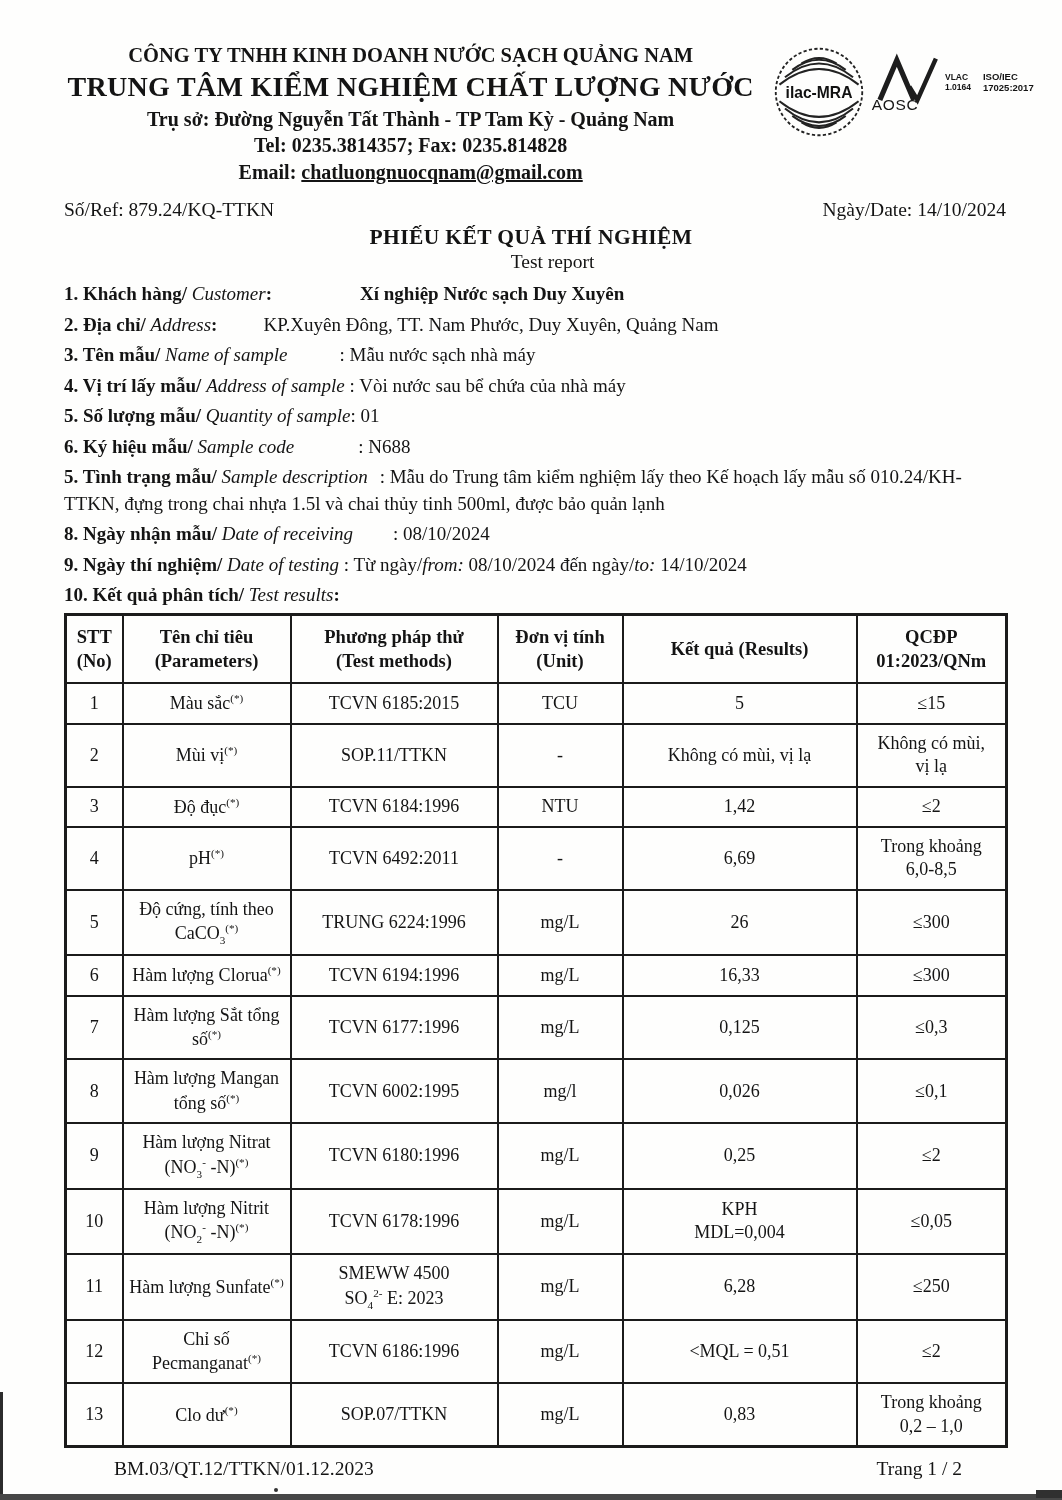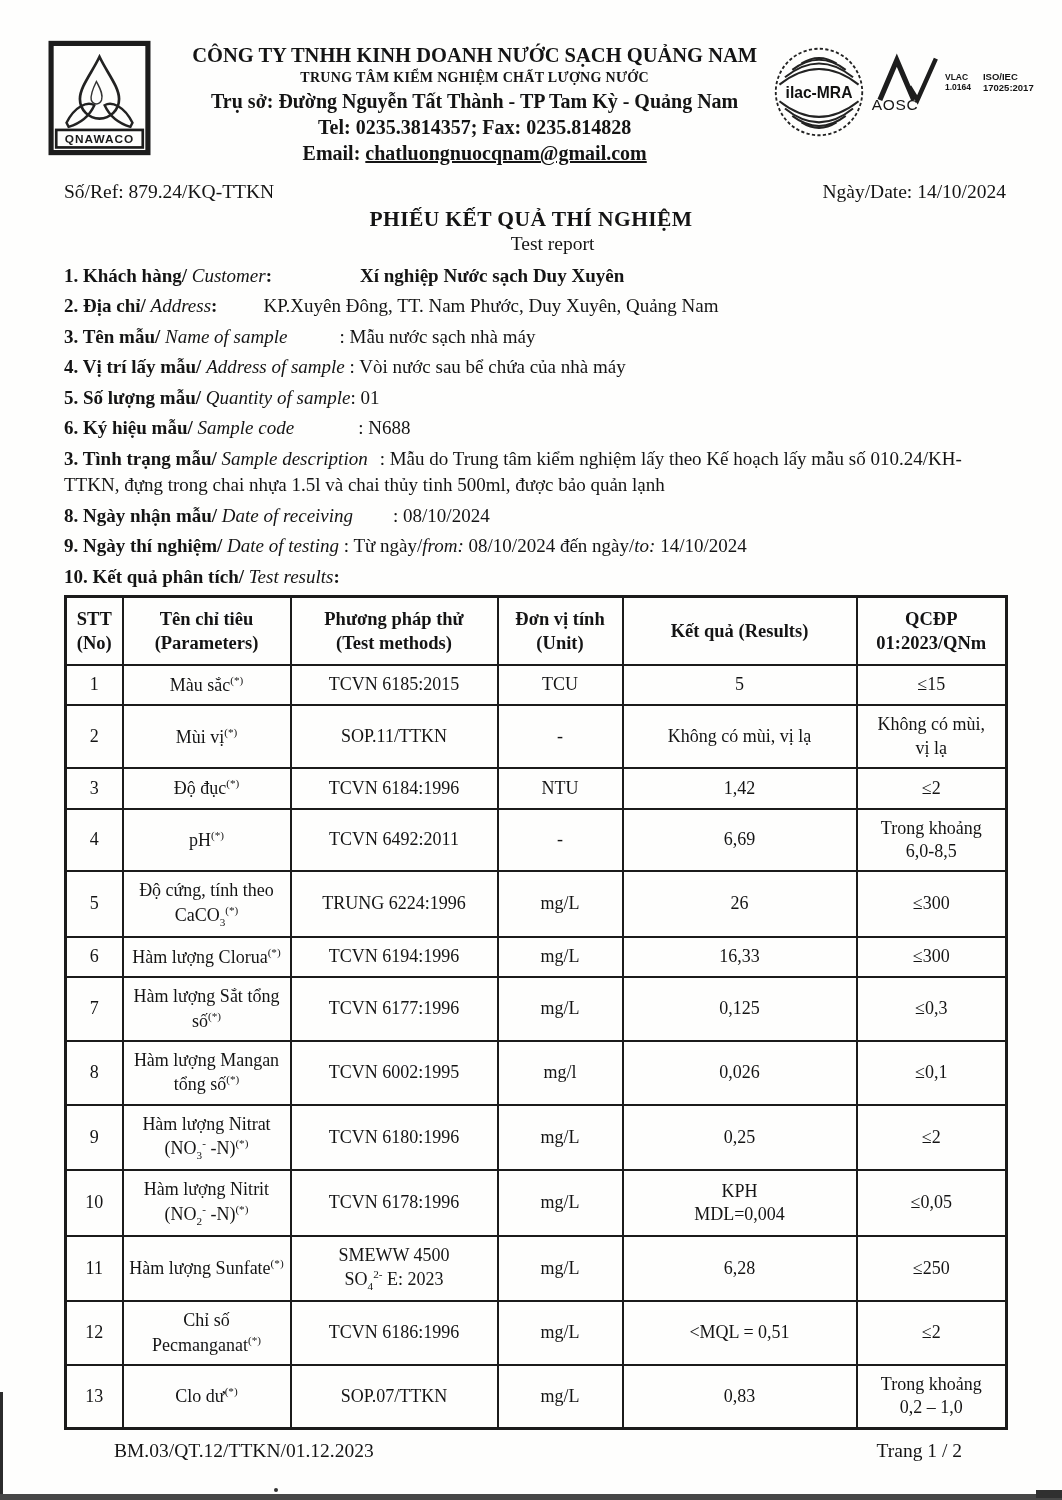--- a/index.html
+++ b/index.html
@@ -6,21 +6,21 @@
   .page{
     position:relative; width:1062px; height:1500px; margin:0 auto;
     background:#fefefd; color:#141414; overflow:hidden;
     font-family:"Liberation Serif","DejaVu Serif",serif;
   }
   
   .header{display:flex; align-items:flex-start; padding:40px 14px 0 48px;}
   .logo-left{flex:0 0 128px;}
   .head-center{flex:1 1 auto; text-align:center; line-height:1.32; padding-top:2px;}
   .company{font-weight:bold; font-size:20.5px; white-space:nowrap;}
-  .center-name{font-weight:bold; font-size:14px; letter-spacing:.3px; white-space:nowrap;}
+  .center-name{font-weight:bold; font-size:28px; letter-spacing:.3px; white-space:nowrap;}
   .addr,.telfax,.email-line{font-weight:bold; font-size:20px; white-space:nowrap;}
   .email{ text-decoration:underline; }
   .logos-right{flex:0 0 205px; display:flex; align-items:flex-start; gap:6px; padding-top:4px;}
   .aosc-block{display:flex; flex-direction:row; align-items:center; line-height:1.15;}
   .aosc-sub{font-family:"Liberation Sans","DejaVu Sans",sans-serif; font-weight:bold;}
   .aosc-sub.s1{font-size:8.5px;}
   .aosc-sub.s2{font-size:9.5px;}
   
   .ref-row{display:flex; justify-content:space-between; margin:14px 56px 0 64px; font-size:19.5px;}
   .title{ text-align:center; font-weight:bold; font-size:21.5px; margin-top:4px; letter-spacing:.4px;}
@@ -52,31 +52,20 @@
   .art-corner{position:absolute; right:0; bottom:2px; width:26px; height:8px; background:#303030;}
   .art-dot{position:absolute; left:274px; top:1488px; width:4px; height:4px; background:#333; border-radius:50%;}
   svg text{font-family:"Liberation Sans","DejaVu Sans",sans-serif;}
 </style>
 </head>
 <body>
 
 <div class="page">
 
   <div class="header">
-    <div class="logo-left">
-      <svg width="103" height="116" viewBox="0 0 100 112">
-        <rect x="3" y="3" width="94" height="106" fill="none" stroke="#1c1c1c" stroke-width="5"></rect>
-        <path d="M50,16 C43,31 31,45 31,57 a19,19 0 0 0 38,0 C69,45 57,31 50,16 Z" fill="none" stroke="#222" stroke-width="2.6"></path>
-        <path d="M47,40 C43,48 41,53 42,58 C44,63 50,63 52,58 C54,52 50,46 47,40 Z" fill="none" stroke="#333" stroke-width="1.4"></path>
-        <path d="M18,80 C26,64 38,59 45,63 C40,74 30,81 20,84 Z" fill="none" stroke="#222" stroke-width="2.4"></path>
-        <path d="M82,80 C74,64 62,59 55,63 C60,74 70,81 80,84 Z" fill="none" stroke="#222" stroke-width="2.4"></path>
-        <rect x="8" y="87" width="84" height="17" fill="none" stroke="#1c1c1c" stroke-width="2.6"></rect>
-        <text x="50" y="100" text-anchor="middle" font-size="11.5" font-weight="bold" fill="#1a1a1a" letter-spacing="1">QNAWACO</text>
-      </svg>
-    </div>
 
     <div class="head-center">
       <div class="company">CÔNG TY TNHH KINH DOANH NƯỚC SẠCH QUẢNG NAM</div>
       <div class="center-name">TRUNG TÂM KIỂM NGHIỆM CHẤT LƯỢNG NƯỚC</div>
       <div class="addr">Trụ sở: Đường Nguyễn Tất Thành - TP Tam Kỳ -  Quảng Nam</div>
       <div class="telfax">Tel: 0235.3814357; Fax: 0235.814828</div>
       <div class="email-line">
         <span>Email:</span>
         <span class="email">chatluongnuocqnam@gmail.com</span>
       </div>
@@ -117,21 +106,21 @@
   <div class="title">PHIẾU KẾT QUẢ THÍ NGHIỆM</div>
   <div class="subtitle">Test report</div>
 
   <div class="info-list" id="info-list">
       <div class="info-item"><span class="b">1. Khách hàng/ </span><span class="bi">Customer</span><span class="b">:</span><span class="gap" style="width: 88px;"></span><span class="b">Xí nghiệp Nước sạch Duy Xuyên</span></div>
       <div class="info-item"><span class="b">2. Địa chỉ/ </span><span class="bi">Address</span><span class="b">:</span><span class="gap" style="width: 46px;"></span><span>KP.Xuyên Đông, TT. Nam Phước, Duy Xuyên, Quảng Nam</span></div>
       <div class="info-item"><span class="b">3. Tên mẫu/ </span><span class="bi">Name of sample</span><span class="gap" style="width: 52px;"></span><span>: Mẫu nước sạch nhà máy</span></div>
       <div class="info-item"><span class="b">4. Vị trí lấy mẫu/ </span><span class="bi">Address of sample</span><span> : Vòi nước sau bể chứa của nhà máy</span></div>
       <div class="info-item"><span class="b">5. Số lượng mẫu/ </span><span class="bi">Quantity of sample</span><span>: 01</span></div>
       <div class="info-item"><span class="b">6. Ký hiệu mẫu/ </span><span class="bi">Sample code</span><span class="gap" style="width: 64px;"></span><span>: N688</span></div>
-      <div class="info-item"><span class="b">3. Tình trạng mẫu/ </span><span class="bi">Sample description</span><span class="gap" style="width: 12px;"></span><span>: Mẫu do Trung tâm kiểm nghiệm lấy theo Kế hoạch lấy mẫu số 010.24/KH-TTKN, đựng trong chai nhựa 1.5l và chai thủy tinh 500ml, được bảo quản lạnh</span></div>
+      <div class="info-item"><span class="b">5. Tình trạng mẫu/ </span><span class="bi">Sample description</span><span class="gap" style="width: 12px;"></span><span>: Mẫu do Trung tâm kiểm nghiệm lấy theo Kế hoạch lấy mẫu số 010.24/KH-TTKN, đựng trong chai nhựa 1.5l và chai thủy tinh 500ml, được bảo quản lạnh</span></div>
       <div class="info-item"><span class="b">8. Ngày nhận mẫu/ </span><span class="bi">Date of receiving</span><span class="gap" style="width: 40px;"></span><span>: 08/10/2024</span></div>
       <div class="info-item"><span class="b">9. Ngày thí nghiệm/ </span><span class="bi">Date of testing</span><span> : Từ ngày/</span><span class="i">from:</span><span> 08/10/2024  đến ngày/</span><span class="i">to:</span><span> 14/10/2024</span></div>
       <div class="info-item"><span class="b">10. Kết quả phân tích/ </span><span class="bi">Test results</span><span class="b">:</span></div>
     </div>
 
   <table class="results" id="results-table">
     <colgroup>
       <col style="width:57px">
         <col style="width:168px">
         <col style="width:207px">

